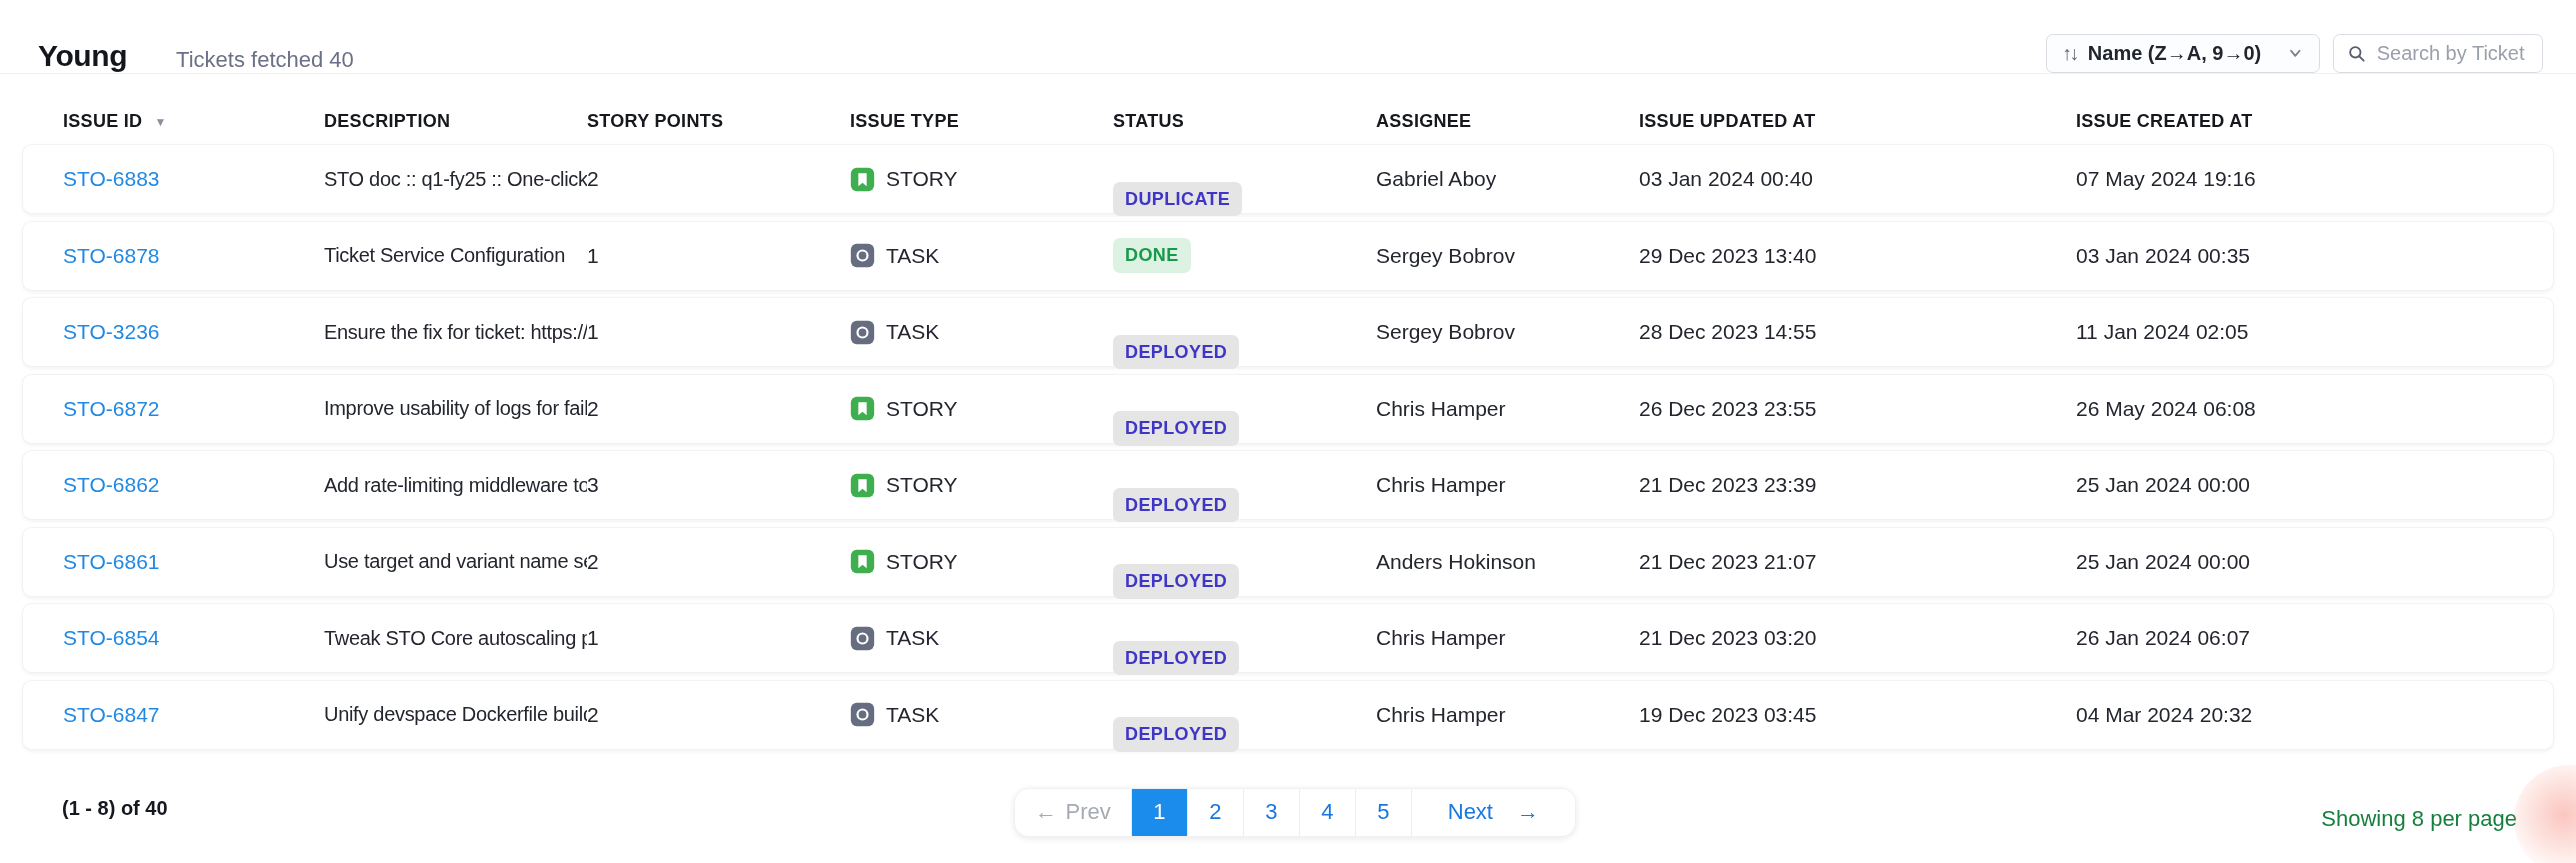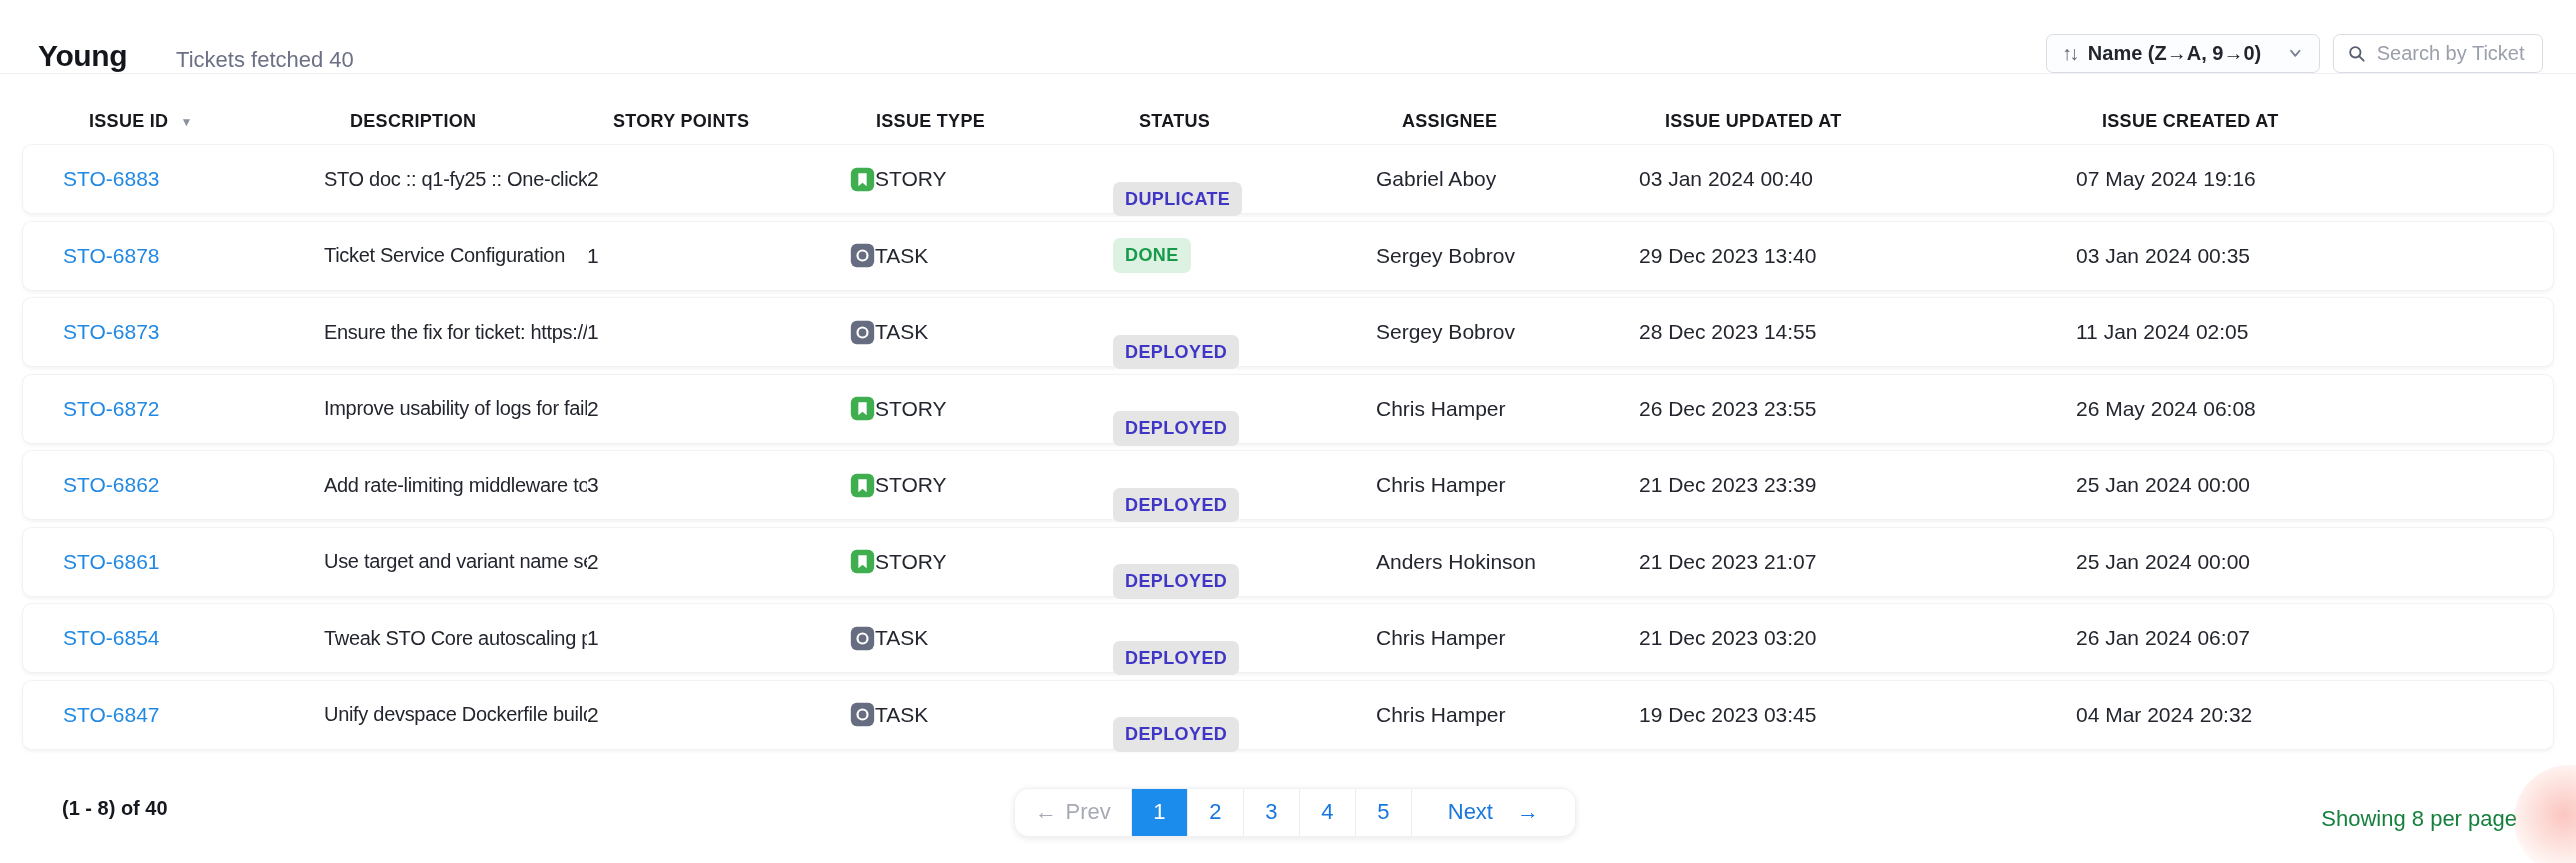--- a/index.html
+++ b/index.html
@@ -23,30 +23,30 @@
                      color:#24262e; font-family:inherit; background:transparent; }
   .searchbox input::placeholder { color:#9aa0ab; }
 
   
   main { margin:0 23px; }
   .grid { display:grid;
           grid-template-columns:261px 263px 263px 263px 263px 263px 437px 1fr;
           align-items:center; padding-left:40px; }
   .thead { margin-top:24px; height:47px; }
   .th { font-size:18px; font-weight:700; color:#16181d; letter-spacing:0.3px;
-        white-space:nowrap; display:flex; align-items:center;margin-left:26px; }
+        white-space:nowrap; display:flex; align-items:center; }
   .tri { color:#8b90a0; font-size:12px; margin-left:12px; }
   .row { height:68px; margin-bottom:8.5px; background:#fff; border-radius:8.5px;
          box-shadow:0 0 0 0.8px #f0f0f4, 0 1.7px 4.2px rgba(16,24,40,.07); }
   .cell { font-size:21px; color:#23262e; white-space:nowrap; overflow:hidden;
           padding-right:20px; }
   .cell.desc { font-size:20px; letter-spacing:-0.3px; }
   .id-link { font-size:21px; color:#2189e4; font-weight:500; text-decoration:none;
              white-space:nowrap; overflow:hidden; padding-right:20px; cursor:pointer; }
-  .type { display:flex; align-items:center; }
+  .type { display:flex; align-items:center; gap:11px; }
   .ticon { display:flex; }
   .badge { display:inline-block; font-size:18px; font-weight:700; letter-spacing:0.4px;
            padding:6.8px 12px; border-radius:6.8px; }
   .badge-indigo { color:#4036c6; background:#e5e5e5;margin-top:40px; }
   .badge-green  { color:#179b4b; background:#ddf2e3; }
 
   
   footer { position:absolute; left:0; top:786px; width:2576px; height:78px; }
   .range { position:absolute; left:62px; top:11px; font-size:20px; font-weight:600; color:#15181f; }
   .pager { position:absolute; left:1014px; top:1.7px; display:flex; align-items:stretch; height:49px;
@@ -145,21 +145,21 @@
     </div>
     <div class="cell">
       <span class="badge badge-green">DONE</span>
     </div>
     <div class="cell">Sergey Bobrov</div>
     <div class="cell">29 Dec 2023 13:40</div>
     <div class="cell">03 Jan 2024 00:35</div>
   </div>
 
   <div class="row grid">
-    <a class="id-link" href="#">STO-6873</a>
+    <a class="id-link" href="#">STO-3236</a>
     <div class="cell desc">Ensure the fix for ticket: https://h...</div>
     <div class="cell">1</div>
     <div class="cell type">
 
       <span class="ticon">
         <svg width="25" height="25" viewBox="0 0 30 30">
               <rect x="1" y="1" width="28" height="28" rx="7" fill="#676d80"></rect>
               <circle cx="15" cy="15" r="6" fill="none" stroke="#ffffff" stroke-width="2.6"></circle>
             </svg>
       </span>

